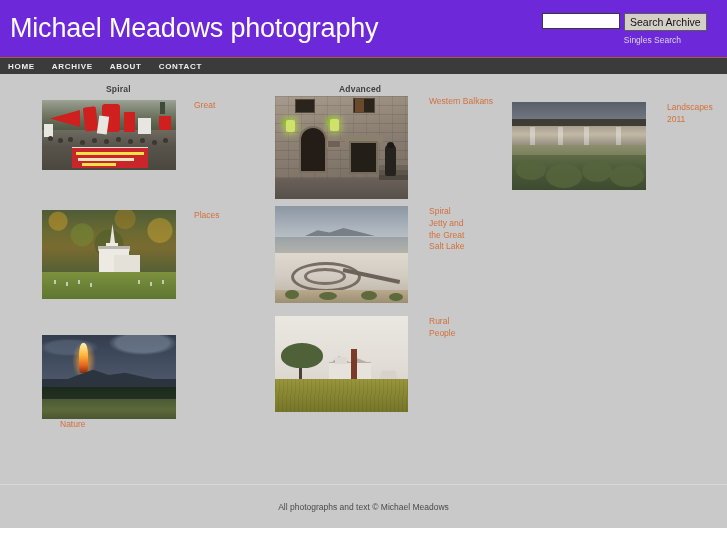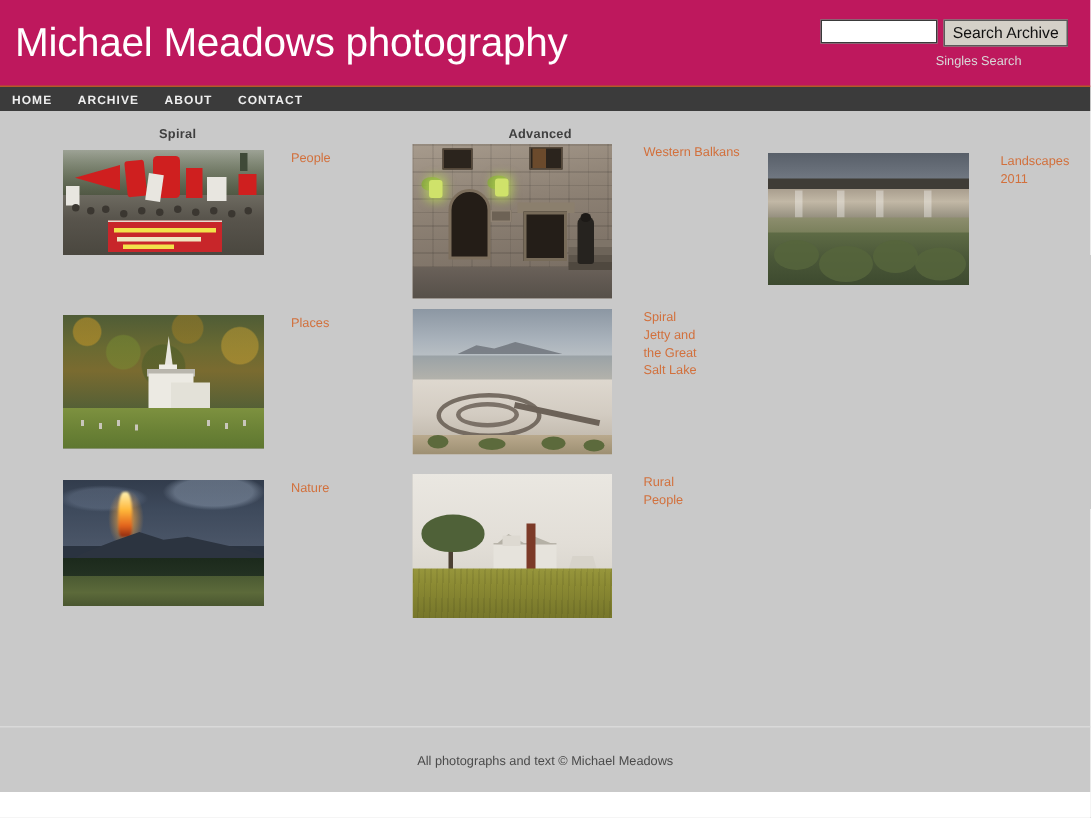--- a/index.html
+++ b/index.html
@@ -14,21 +14,21 @@
     position: relative;
     width: 727px;
     height: 545px;
     background: #ffffff;
   }
 
   
   .site-header {
     position: relative;
     height: 58px;
-    background: #be185d;
+    background: #6d28d9;
     border-bottom: 1px solid #b45a28;
   }
   .site-title {
     position: absolute;
     left: 10px;
     top: 13px;
     font-size: 27px;
     font-weight: 400;
     color: #ffffff;
     letter-spacing: -0.2px;
@@ -36,21 +36,21 @@
   }
   .search-area {
     position: absolute;
     right: 10px;
     top: 13px;
     width: 175px;
     text-align: right;
   }
   .search-row {
     display: flex;
-    justify-content: center;
+    justify-content: flex-start;
     align-items: flex-start;
     gap: 4px;
   }
   .search-input {
     width: 78px;
     height: 16px;
     background: #ffffff;
     border: 1px solid #3a3a3a;
     font-size: 10px;
     font-family: "Liberation Sans", sans-serif;
@@ -391,21 +391,21 @@
               <span class="phead" style="left:98px;top:38px;"></span>
               <span class="phead" style="left:110px;top:40px;"></span>
               <span class="phead" style="left:121px;top:38px;"></span>
               <span class="pbanner">
                 <span class="pbanner-txt"></span>
                 <span class="pbanner-txt2"></span>
                 <span class="pbanner-txt3"></span>
               </span>
             </span>
           </a>
-          <a class="caption cap-singles" href="#">People</a>
+          <a class="caption cap-singles" href="#">Great</a>
         </div>
 
         <div class="cell col-projects" style="top:-4px;">
           <a class="thumb img-balkans" href="#">
             <span class="art">
               <span class="bk-wall"></span>
               <span class="bk-wall2"></span>
               <span class="bk-win bw1"></span>
               <span class="bk-win bw2"></span>
                 <span class="bw-sh"></span>
@@ -489,21 +489,21 @@
               <span class="sj-scrub" style="left:86px;top:85px;width:16px;height:9px;"></span>
               <span class="sj-scrub" style="left:114px;top:87px;width:14px;height:8px;"></span>
             </span>
           </a>
           <a class="caption cap-projects" href="#" style="width:36px;">Spiral Jetty and the Great Salt Lake</a>
         </div>
       </div>
 
       <div class="row">
 
-        <div class="cell col-singles" style="top:0;">
+        <div class="cell col-singles" style="top:15px;flex-direction:column;">
           <a class="thumb img-nature" href="#">
             <span class="art">
               <span class="nt-sky"></span>
               <span class="nt-clouds"></span>
               <span class="nt-glow"></span>
               <span class="nt-erupt"></span>
               <span class="nt-mtn"></span>
               <span class="nt-forest"></span>
               <span class="nt-field"></span>
             </span>

